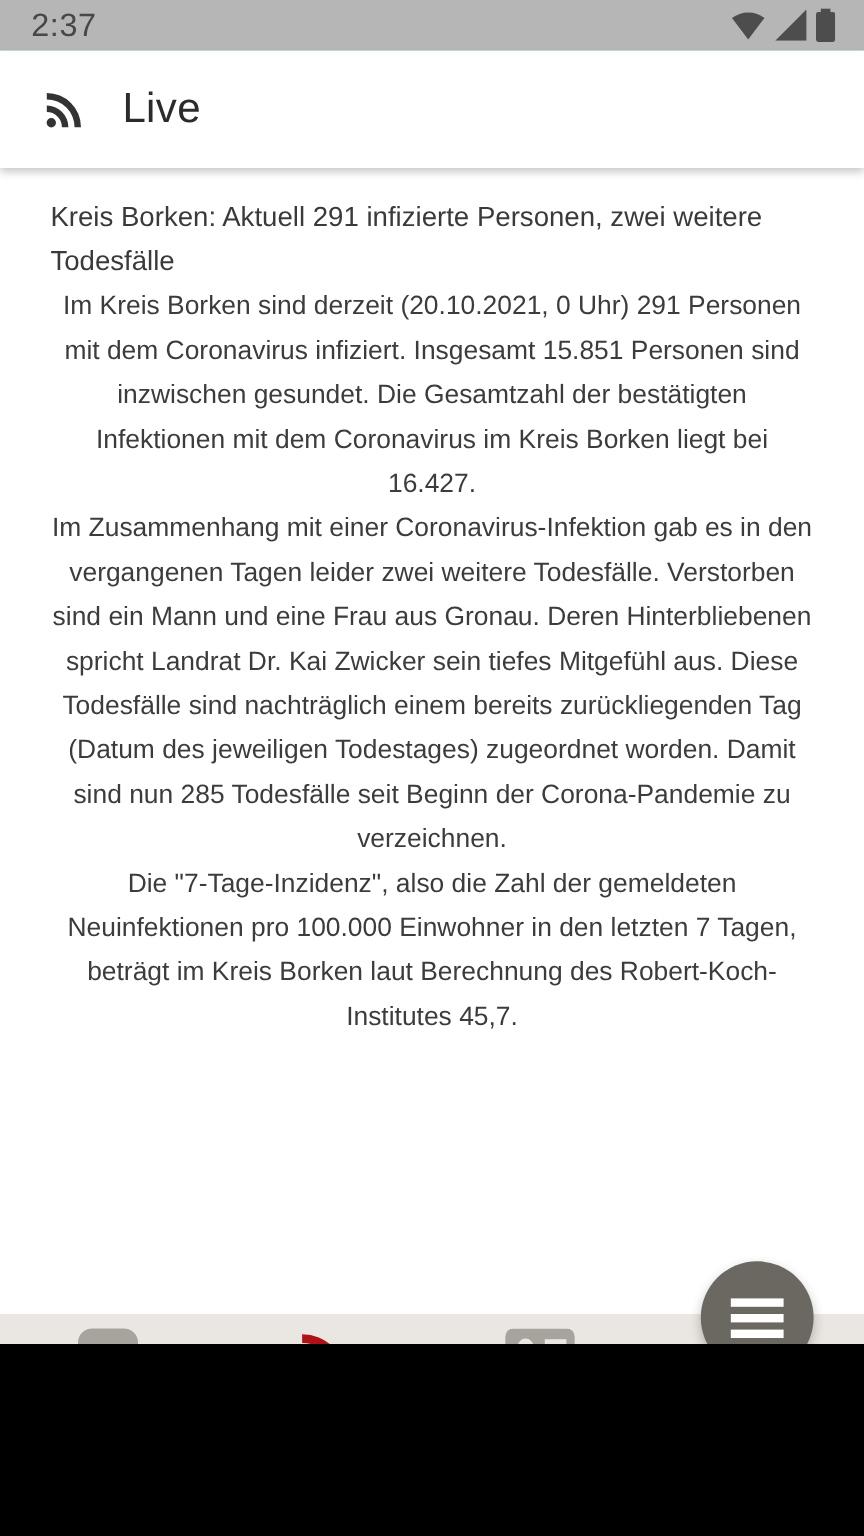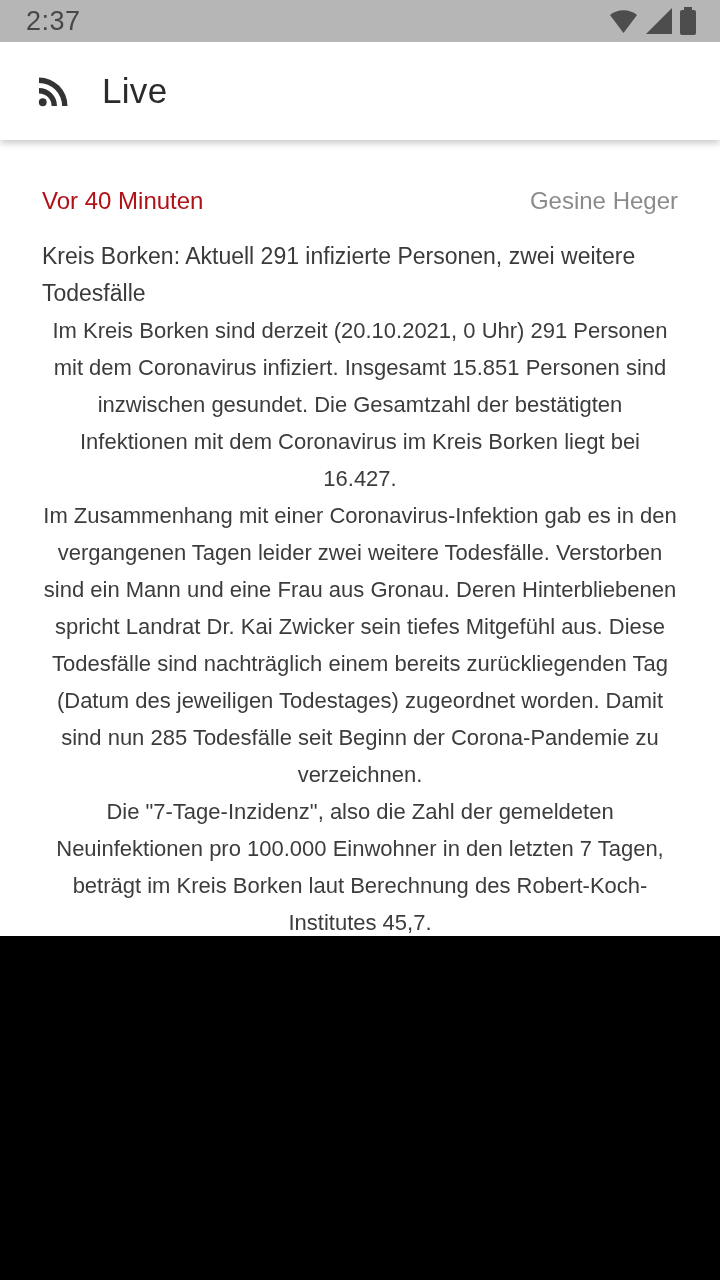--- a/index.html
+++ b/index.html
@@ -1,20 +1,20 @@
 <!DOCTYPE html>
 <html><head>
 <meta charset="utf-8">
 <style>
   * { margin: 0; padding: 0; box-sizing: border-box; }
   html, body { width: 720px; height: 1280px; }
   body { font-family: "Liberation Sans", sans-serif; background: #000; }
 
   .phone {
-    position: relative; width: 720px; height: 936px;
+    position: relative; width: 720px; height: 1120px;
     background: #7dd3fc; overflow: hidden;
   }
 
   
   .status-bar {
     position: absolute; top: 0; left: 0; right: 0; height: 42px;
     background: #b6b6b6; display: flex; align-items: center;
     justify-content: space-between; padding: 0 24px 0 26px; z-index: 40;
   }
   .status-time { font-size: 27px; color: #474747; letter-spacing: 0.5px; }
@@ -116,24 +116,20 @@
     <svg width="36" height="36" viewBox="0 0 24 24">
       <circle cx="4.5" cy="19.5" r="2.6" fill="#333333"></circle>
       <path d="M2 10 a 12 12 0 0 1 12 12 h -3.6 a 8.4 8.4 0 0 0 -8.4 -8.4 Z" fill="#333333"></path>
       <path d="M2 3 a 19 19 0 0 1 19 19 h -3.6 a 15.4 15.4 0 0 0 -15.4 -15.4 Z" fill="#333333"></path>
     </svg>
     <span class="app-title">Live</span>
   </div>
 
   <div class="content">
     <article>
-      <div class="meta-row">
-        <span class="timestamp">Vor 40 Minuten</span>
-        <span class="author">Gesine Heger</span>
-      </div>
       <div class="headline">Kreis Borken: Aktuell 291 infizierte Personen, zwei weitere Todesfälle</div>
       <div class="body-par">Im Kreis Borken sind derzeit (20.10.2021, 0 Uhr) 291 Personen mit dem Coronavirus infiziert. Insgesamt 15.851 Personen sind inzwischen gesundet. Die Gesamtzahl der bestätigten Infektionen mit dem Coronavirus im Kreis Borken liegt bei 16.427.</div>
       <div class="body-par">Im Zusammenhang mit einer Coronavirus-Infektion gab es in den vergangenen Tagen leider zwei weitere Todesfälle. Verstorben sind ein Mann und eine Frau aus Gronau. Deren Hinterbliebenen spricht Landrat Dr. Kai Zwicker sein tiefes Mitgefühl aus. Diese Todesfälle sind nachträglich einem bereits zurückliegenden Tag (Datum des jeweiligen Todestages) zugeordnet worden. Damit sind nun 285 Todesfälle seit Beginn der Corona-Pandemie zu verzeichnen.</div>
       <div class="body-par">Die "7-Tage-Inzidenz", also die Zahl der gemeldeten Neuinfektionen pro 100.000 Einwohner in den letzten 7 Tagen, beträgt im Kreis Borken laut Berechnung des Robert-Koch-Institutes 45,7.</div>
     </article>
   </div>
 
   <button class="fab">
     <span style="display:flex;flex-direction:column;gap:6px;">
       <span class="fab-bar"></span>

